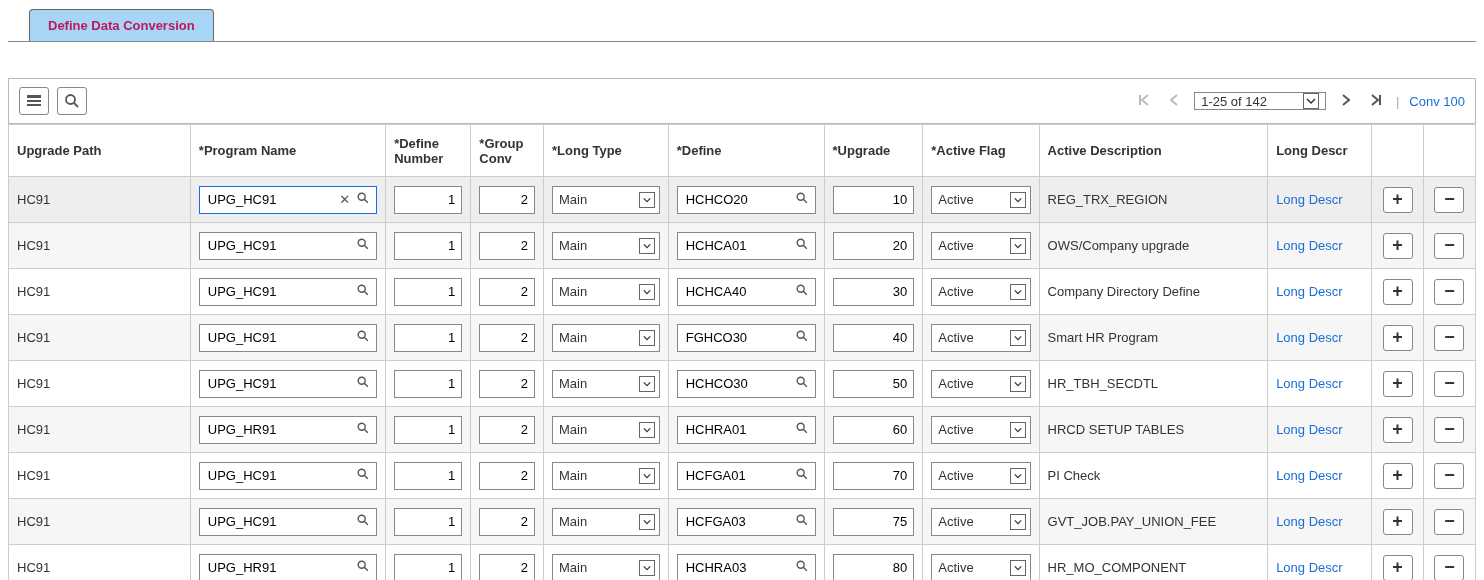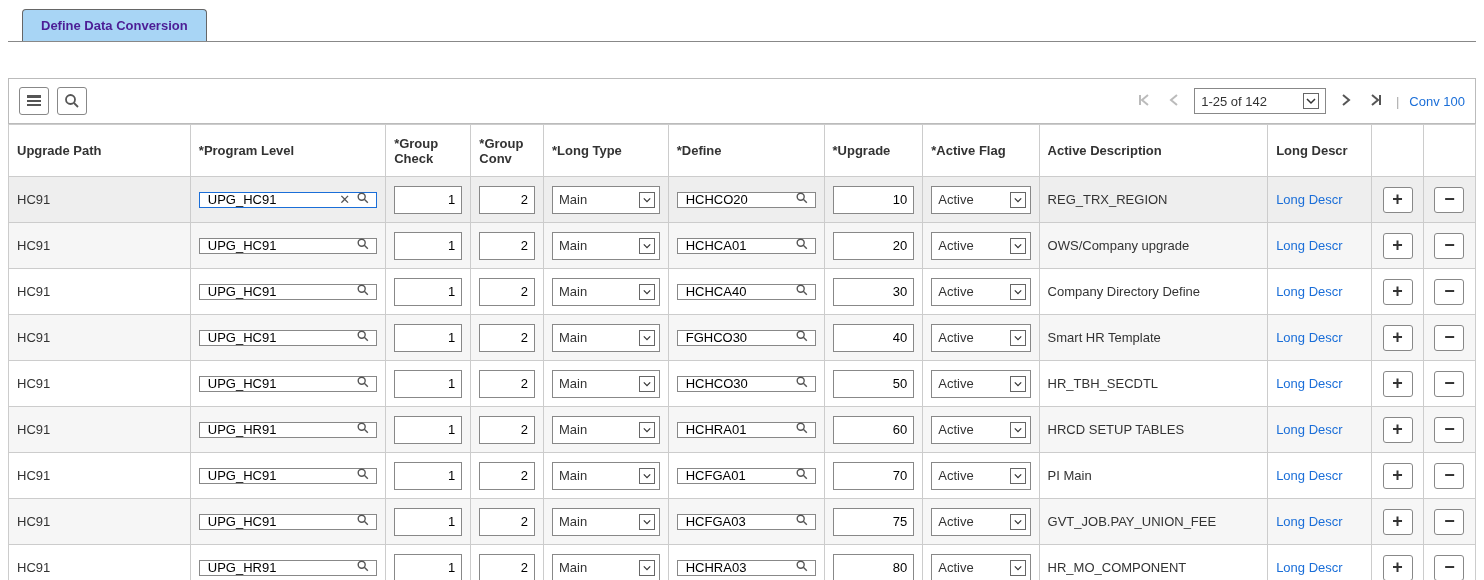--- a/index.html
+++ b/index.html
@@ -21,22 +21,22 @@
     align-items: flex-end;
     height: 34px;
   }
   .tab {
     background: #a8d5f5;
     border: 1px solid #666;
     border-bottom: none;
     border-radius: 4px 4px 0 0;
     padding: 8px 18px;
     font-weight: bold;
-    color: #4c1d95;
-    margin-left: 14px;
+    color: #be185d;
+    margin-left: 21px;
     font-size: 13px;
     cursor: pointer;
   }
   .toolbar-row {
     margin-top: 36px;
     border: 1px solid #bbb;
     display: flex;
     align-items: center;
     padding: 8px 10px;
     justify-content: space-between;
@@ -66,21 +66,21 @@
     cursor: pointer;
     font-size: 14px;
     padding: 4px;
   }
   .nav-btn.enabled { color: #555; }
   .range-select {
     border: 1px solid #888;
     padding: 3px 6px;
     font-size: 13px;
     background: #fff;
-    height: 26px;
+    height: 18px;
     display: inline-flex;
     align-items: center;
     gap: 36px;
     cursor: pointer;
   }
   .range-select svg { width:10px; height:10px; }
   .pipe { color: #aaa; }
   .view-link {
     color: #1a6ed8;
     cursor: pointer;
@@ -105,21 +105,21 @@
   }
   table.grid th .req { color: #333; }
   table.grid tr.row-even { background: #fff; }
   table.grid tr.row-odd  { background: #f6f6f6; }
   table.grid tr.row-sel  { background: #eee; }
   .lookup {
     display: flex;
     align-items: center;
     border: 1px solid #888;
     background: #fff;
-    height: 16px;
+    height: 28px;
     padding: 0 4px 0 6px;
   }
   .lookup input {
     border: none;
     outline: none;
     width: 100%;
     font-size: 13px;
     background: transparent;
   }
   .lookup .clear { color:#555; font-size:13px; padding:0 4px; cursor:pointer; }
@@ -236,22 +236,22 @@
       <col style="width:95px">
       <col style="width:112px">
       <col style="width:220px">
       <col style="width:100px">
       <col style="width:50px">
       <col style="width:50px">
     </colgroup>
     <thead>
       <tr>
         <th>Upgrade Path</th>
-        <th><span class="req">*</span><span>Program Level</span></th>
-        <th><span class="req">*</span><span>Group Check</span></th>
+        <th><span class="req">*</span><span>Program Name</span></th>
+        <th><span class="req">*</span><span>Define Number</span></th>
         <th><span class="req">*</span><span>Group Conv</span></th>
         <th><span class="req">*</span><span>Long Type</span></th>
         <th><span class="req">*</span><span>Define</span></th>
         <th><span class="req">*</span><span>Upgrade</span></th>
         <th><span class="req">*</span><span>Active Flag</span></th>
         <th>Active Description</th>
         <th>Long Descr</th>
         <th></th>
         <th></th>
       </tr>
@@ -438,21 +438,21 @@
           <td>
             <div class="sel">
               <span>Active</span>
               <span class="caret-box">
                 <svg viewBox="0 0 10 10">
                   <path d="M1 3l4 4 4-4" fill="none" stroke="#333" stroke-width="1.5"></path>
                 </svg>
               </span>
             </div>
           </td>
-          <td>Smart HR Template</td>
+          <td>Smart HR Program</td>
           <td><span class="long-link">Long Descr</span></td>
           <td class="center"><button class="row-btn">+</button></td>
           <td class="center"><button class="row-btn">−</button></td>
         </tr>
         <tr class="row-even">
           <td>HC91</td>
           <td>
             <div class="lookup">
               <input value="UPG_HC91" style="">
               <span class="mag"><svg viewBox="0 0 16 16" width="14" height="14">
@@ -582,21 +582,21 @@
           <td>
             <div class="sel">
               <span>Active</span>
               <span class="caret-box">
                 <svg viewBox="0 0 10 10">
                   <path d="M1 3l4 4 4-4" fill="none" stroke="#333" stroke-width="1.5"></path>
                 </svg>
               </span>
             </div>
           </td>
-          <td>PI Main</td>
+          <td>PI Check</td>
           <td><span class="long-link">Long Descr</span></td>
           <td class="center"><button class="row-btn">+</button></td>
           <td class="center"><button class="row-btn">−</button></td>
         </tr>
         <tr class="row-odd">
           <td>HC91</td>
           <td>
             <div class="lookup">
               <input value="UPG_HC91" style="">
               <span class="mag"><svg viewBox="0 0 16 16" width="14" height="14">

